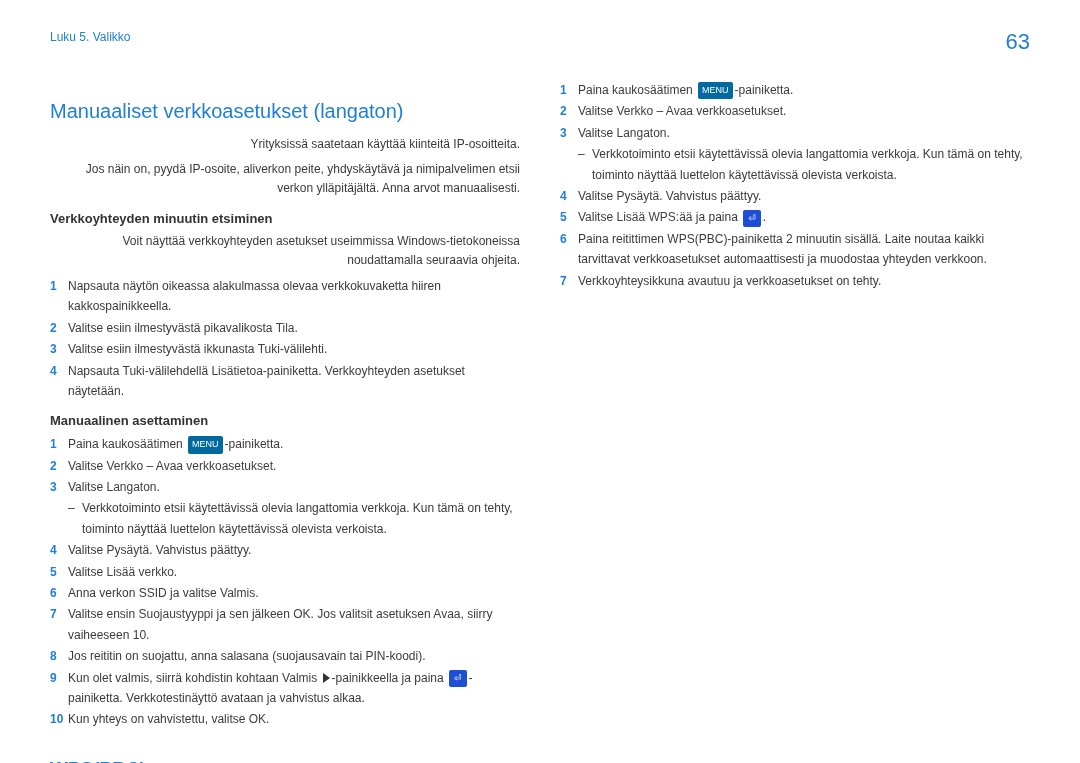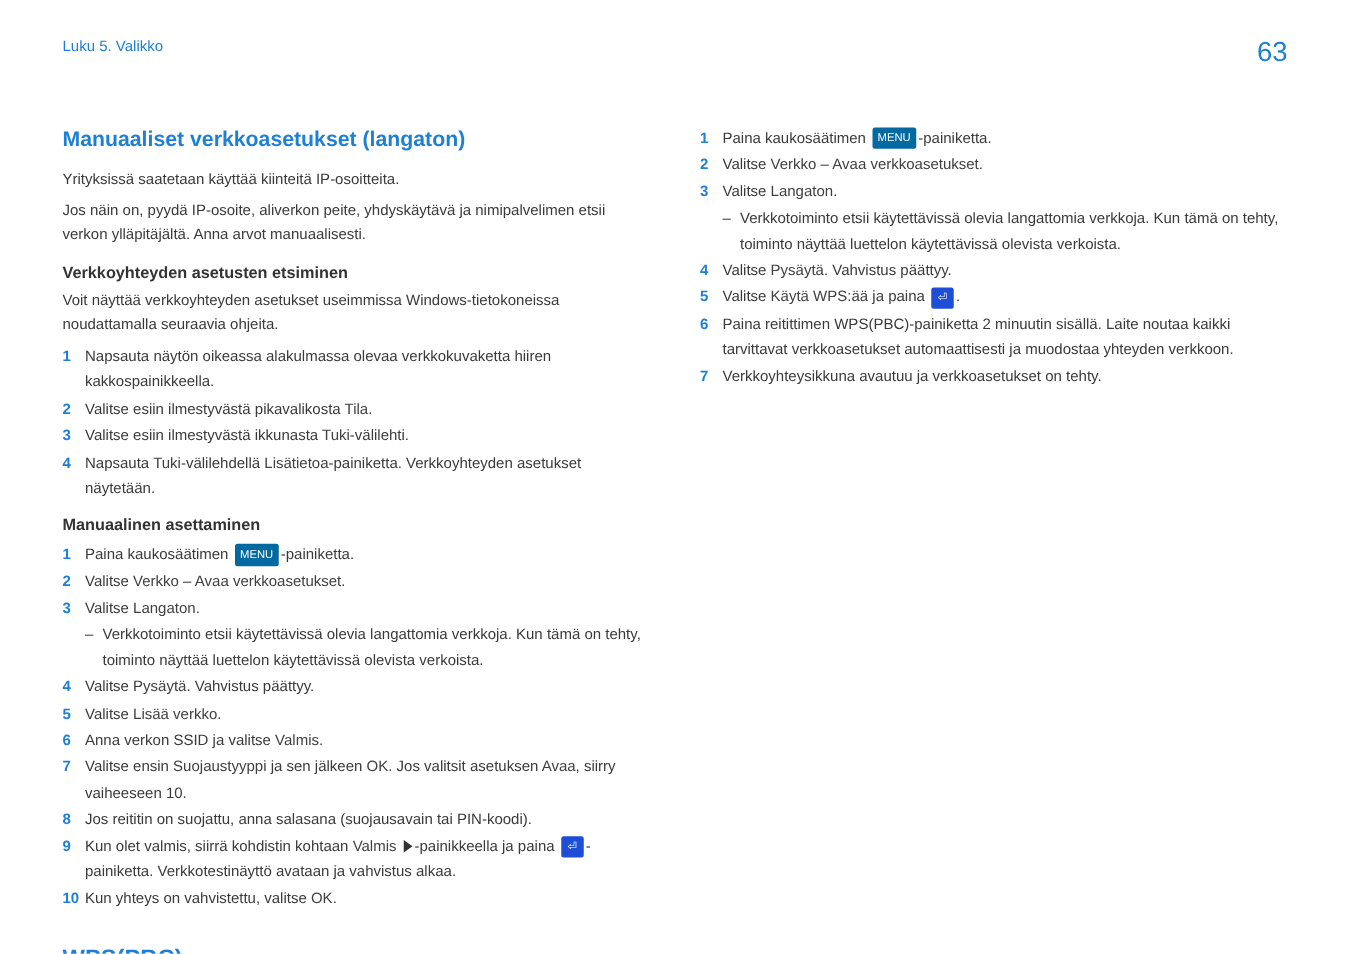--- a/index.html
+++ b/index.html
@@ -16,50 +16,51 @@
   .page-num {
     position: absolute;
     top: 29px;
     right: 50px;
     font-size: 22px;
     color: #1e7fd6;
   }
   .breadcrumb {
     color: #1e7fd6;
     font-size: 12px;
-    margin-bottom: 56px;
+    margin-bottom: 36px;
   }
   .columns {
     display: flex;
     gap: 40px;
   }
   .col { flex: 1; }
   h2.section {
     color: #1e7fd6;
-    font-size: 17px;
-    font-weight: bold;
+    font-size: 20px;
+    font-weight: normal;
     margin-bottom: 12px;
-    margin-top: 2px;
+    margin-top: 20px;
   }
   h2.section.big {
     font-size: 19px;
     font-weight: bold;
     margin-top: 28px;
     margin-bottom: 10px;
   }
   h3.subhead {
     color: #333;
     font-size: 13px;
     font-weight: bold;
     margin-top: 12px;
     margin-bottom: 6px;
   }
   p.body {
     line-height: 1.6;
     margin-bottom: 6px;
+    text-align: right;
   }
   ol.numlist {
     list-style: none;
     padding: 0;
   }
   ol.numlist > li {
     display: flex;
     align-items: flex-start;
     line-height: 1.7;
     margin-bottom: 1px;
@@ -115,21 +116,21 @@
 <div class="page-num">63</div>
 <div class="breadcrumb">Luku 5. Valikko</div>
 
 <div class="columns">
 
   <div class="col">
     <h2 class="section">Manuaaliset verkkoasetukset (langaton)</h2>
     <p class="body">Yrityksissä saatetaan käyttää kiinteitä IP-osoitteita.</p>
     <p class="body">Jos näin on, pyydä IP-osoite, aliverkon peite, yhdyskäytävä ja nimipalvelimen etsii verkon ylläpitäjältä. Anna arvot manuaalisesti.</p>
 
-    <h3 class="subhead">Verkkoyhteyden asetusten etsiminen</h3>
+    <h3 class="subhead">Verkkoyhteyden minuutin etsiminen</h3>
     <p class="body">Voit näyttää verkkoyhteyden asetukset useimmissa Windows-tietokoneissa noudattamalla seuraavia ohjeita.</p>
 
     <ol class="numlist">
       <li>
           <span class="num">1</span>
           <span class="txt">Napsauta näytön oikeassa alakulmassa olevaa verkkokuvaketta hiiren kakkospainikkeella.</span>
         </li>
       <li>
           <span class="num">2</span>
           <span class="txt"><span>Valitse esiin ilmestyvästä pikavalikosta </span><span class="hl">Tila</span><span>.</span></span>
@@ -217,21 +218,21 @@
         <span class="dash">–</span>
         <span>Verkkotoiminto etsii käytettävissä olevia langattomia verkkoja. Kun tämä on tehty, toiminto näyttää luettelon käytettävissä olevista verkoista.</span>
       </div>
     <ol class="numlist">
       <li>
           <span class="num">4</span>
           <span class="txt"><span>Valitse </span><span class="hl">Pysäytä</span><span>. Vahvistus päättyy.</span></span>
         </li>
       <li>
           <span class="num">5</span>
-          <span class="txt"><span>Valitse </span><span class="hl">Käytä WPS:ää</span><span> ja paina </span><span class="blue-btn">⏎</span><span>.</span></span>
+          <span class="txt"><span>Valitse </span><span class="hl">Lisää WPS:ää</span><span> ja paina </span><span class="blue-btn">⏎</span><span>.</span></span>
         </li>
       <li>
           <span class="num">6</span>
           <span class="txt">Paina reitittimen WPS(PBC)-painiketta 2 minuutin sisällä. Laite noutaa kaikki tarvittavat verkkoasetukset automaattisesti ja muodostaa yhteyden verkkoon.</span>
         </li>
       <li>
           <span class="num">7</span>
           <span class="txt">Verkkoyhteysikkuna avautuu ja verkkoasetukset on tehty.</span>
         </li>
     </ol>

